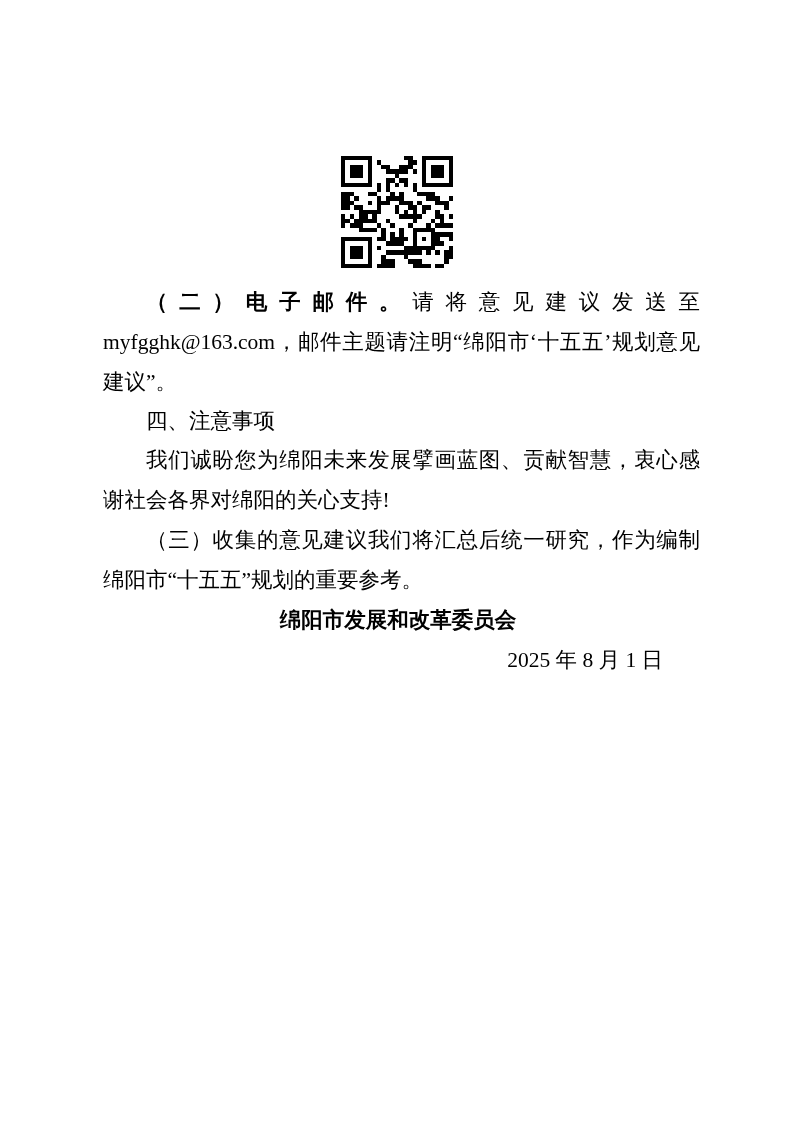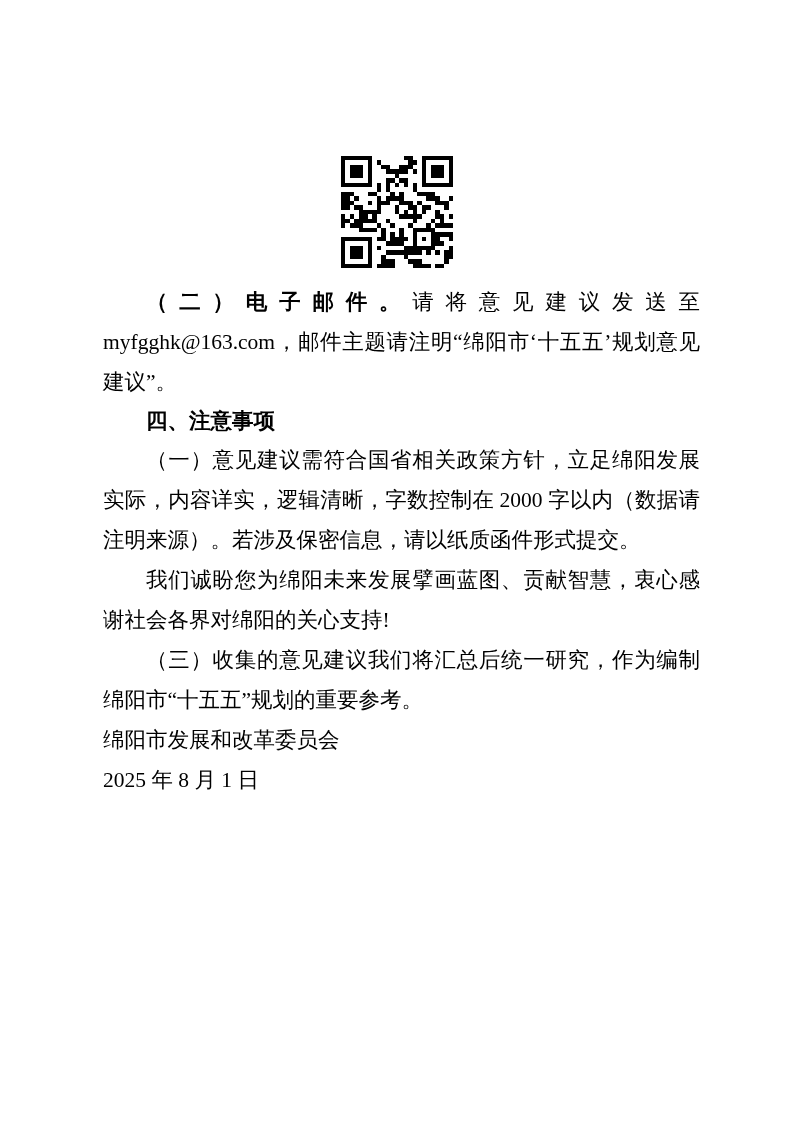--- a/index.html
+++ b/index.html
@@ -36,31 +36,33 @@
     width: 597px;
     font-size: 21.5px;
     line-height: 40px;
     text-align: justify;
     text-justify: inter-ideograph;
   }
   .doc-body p { margin: 0; }
   .para { text-indent: 2em; }
   .lead { font-weight: bold; margin-top: 44px; }
   .heading {
-    font-weight: bold;
+    font-weight: normal;
     text-indent: 2em;
     font-family: "Liberation Sans", "DejaVu Sans", sans-serif;
     line-height: 38px;
   }
   .signature {
-    text-align: left;
+    text-align: center;
     text-indent: 0;
     padding-right: 7px;
+    font-weight: bold;
   }
   .date {
+    text-align: right;
     text-indent: 0;
     padding-right: 37px;
   }
 </style>
 </head>
 <body>
 
 <div class="page">
 
   <div class="qr-wrap">
@@ -69,21 +71,20 @@
       </svg>
   </div>
 
   <div class="doc-body">
 
     <p class="para"><span class="lead">（二）电子邮件。</span><span>请将意见建议发送至 myfgghk@163.com，邮件主题请注明“绵阳市‘十五五’规划意见建议”。</span></p>
 
 
     <p class="heading">四、注意事项</p>
 
-    <p class="para">（一）意见建议需符合国省相关政策方针，立足绵阳发展实际，内容详实，逻辑清晰，字数控制在 2000 字以内（数据请注明来源）。若涉及保密信息，请以纸质函件形式提交。</p>
     <p class="para">我们诚盼您为绵阳未来发展擘画蓝图、贡献智慧，衷心感谢社会各界对绵阳的关心支持!</p>
 
     <p class="para">（三）收集的意见建议我们将汇总后统一研究，作为编制绵阳市“十五五”规划的重要参考。</p>
 
     <p class="signature">绵阳市发展和改革委员会</p>
     <p class="date">2025 年 8 月 1 日</p>
 
   </div>
 </div>
 

